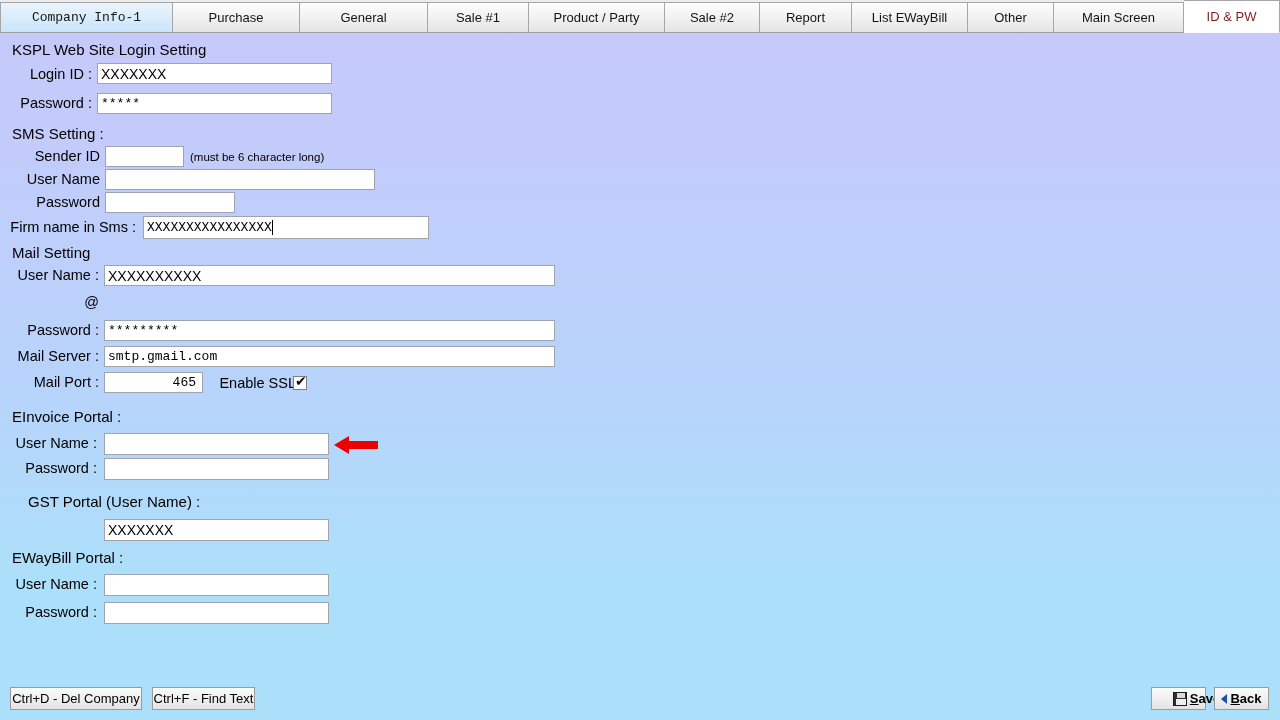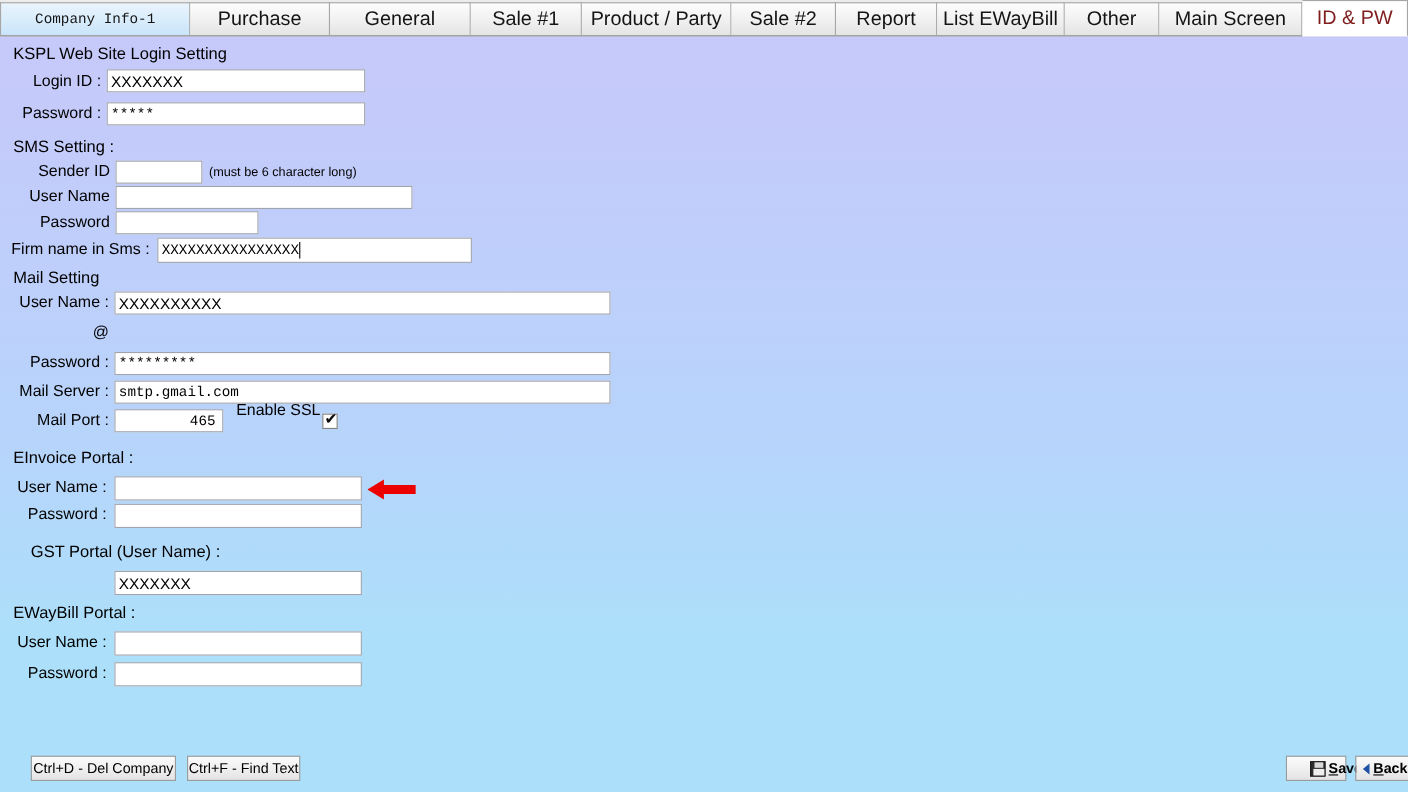--- a/index.html
+++ b/index.html
@@ -36,21 +36,21 @@
   .tab {
     height: 31px;
     margin: 0 0 -1px 0;
     background: linear-gradient(to bottom, #fdfdfd 0%, #f0f0f0 55%, #e4e4e4 100%);
     border: 1px solid #a6a6a6;
     border-bottom: 1px solid #9e9e9e;
     border-left: none;
     display: flex;
     align-items: center;
     justify-content: center;
-    font-size: 18px;
+    font-size: 13px;
     color: #141414;
     letter-spacing: 0px;
     box-sizing: border-box;
     white-space: nowrap;
     user-select: none;
     cursor: default;
   }
   .tab:first-child { border-left: 1px solid #a6a6a6; }
   .tab.hover {
     background: linear-gradient(to bottom, #eaf4fd 0%, #d8ecfb 55%, #c9e4fa 100%);
@@ -182,21 +182,20 @@
     box-sizing: border-box;
     font-size: 13px;
     color: #000;
     display: flex;
     align-items: center;
     justify-content: center;
     gap: 3px;
     white-space: nowrap;
     cursor: default;
     user-select: none;
-    margin-left: 18px;
   }
   .btn .u { text-decoration: underline; }
   .btn b { font-weight: bold; }
   .floppy {
     position: relative;
     width: 14px; height: 14px;
     background: #2e2e2e;
     border: 1px solid #1b1b1b;
     box-sizing: border-box;
     flex: none;
@@ -300,21 +299,21 @@
     <div class="lbl" style="left:0px; top:261px; width:99px;">@</div>
 
     <div class="lbl" style="left:0px; top:289px; width:99px;">Password :</div>
     <div class="fld mono" style="left:104px; top:287px; width:451px; height:21px;">*********</div>
 
     <div class="lbl" style="left:0px; top:315px; width:99px;">Mail Server :</div>
     <div class="fld mono" style="left:104px; top:313px; width:451px; height:21px;">smtp.gmail.com</div>
 
     <div class="lbl" style="left:0px; top:341px; width:99px;">Mail Port :</div>
     <div class="fld mono right" style="left:104px; top:339px; width:99px; height:21px;">465</div>
-    <div class="lbl" style="left:210px; top:332px; width:86px; text-align:center;">Enable SSL</div>
+    <div class="lbl" style="left:210px; top:342px; width:86px; text-align:right;">Enable SSL</div>
     <div class="cbox" style="left:293px; top:343px;">
       <span class="tick">✔</span>
     </div>
 
     <div class="section-title" style="left:12px; top:375px;">EInvoice Portal :</div>
 
     <div class="lbl" style="left:0px; top:402px; width:97px;">User Name :</div>
     <div class="fld" style="left:104px; top:400px; width:225px; height:22px;"></div>
 
     <svg class="redarrow" style="left:334px; top:401px;" viewBox="0 0 44 22">

